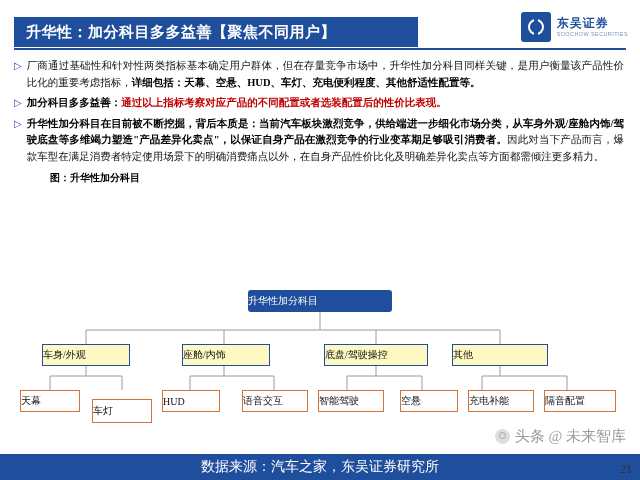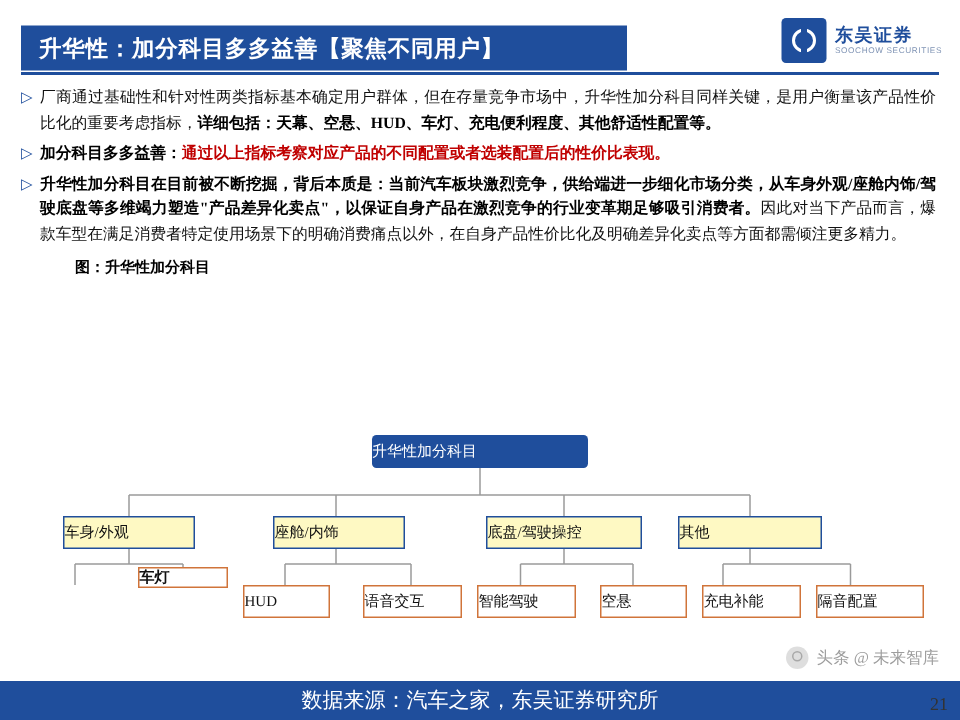--- a/index.html
+++ b/index.html
@@ -239,21 +239,21 @@
     left: 4px;
     top: 3px;
     width: 7px;
     height: 7px;
     border: 1.5px solid #9a9a9a;
     border-radius: 50%;
     box-sizing: border-box;
   }
   .wm-text {
     color: #8c8c8c;
-    font-size: 11px;
+    font-size: 15px;
     font-family: "Liberation Serif", serif;
     text-align: right;
   }
 </style>
 </head>
 <body>
 
 <div class="slide">
 
   <div class="header">
@@ -337,21 +337,24 @@
     <div class="node node-l2" style="left:182px; top:58px; width:88px; height:22px;">
       <span>座舱/内饰</span>
     </div>
     <div class="node node-l2" style="left:324px; top:58px; width:104px; height:22px;">
       <span>底盘/驾驶操控</span>
     </div>
     <div class="node node-l2" style="left:452px; top:58px; width:96px; height:22px;">
       <span>其他</span>
     </div>
 
-    <div class="node node-l3" style="left:92px; top:92px; width:60px; height:14px;font-weight:bold;">
+    <div class="node node-l3" style="left:20px; top:104px; width:60px; height:22px;">
+      <span>天幕</span>
+    </div>
+    <div class="node node-l3" style="left:92px; top:113px; width:60px; height:24px;">
       <span>车灯</span>
     </div>
     <div class="node node-l3" style="left:162px; top:104px; width:58px; height:22px;">
       <span>HUD</span>
     </div>
     <div class="node node-l3" style="left:242px; top:104px; width:66px; height:22px;">
       <span>语音交互</span>
     </div>
     <div class="node node-l3" style="left:318px; top:104px; width:66px; height:22px;">
       <span>智能驾驶</span>

